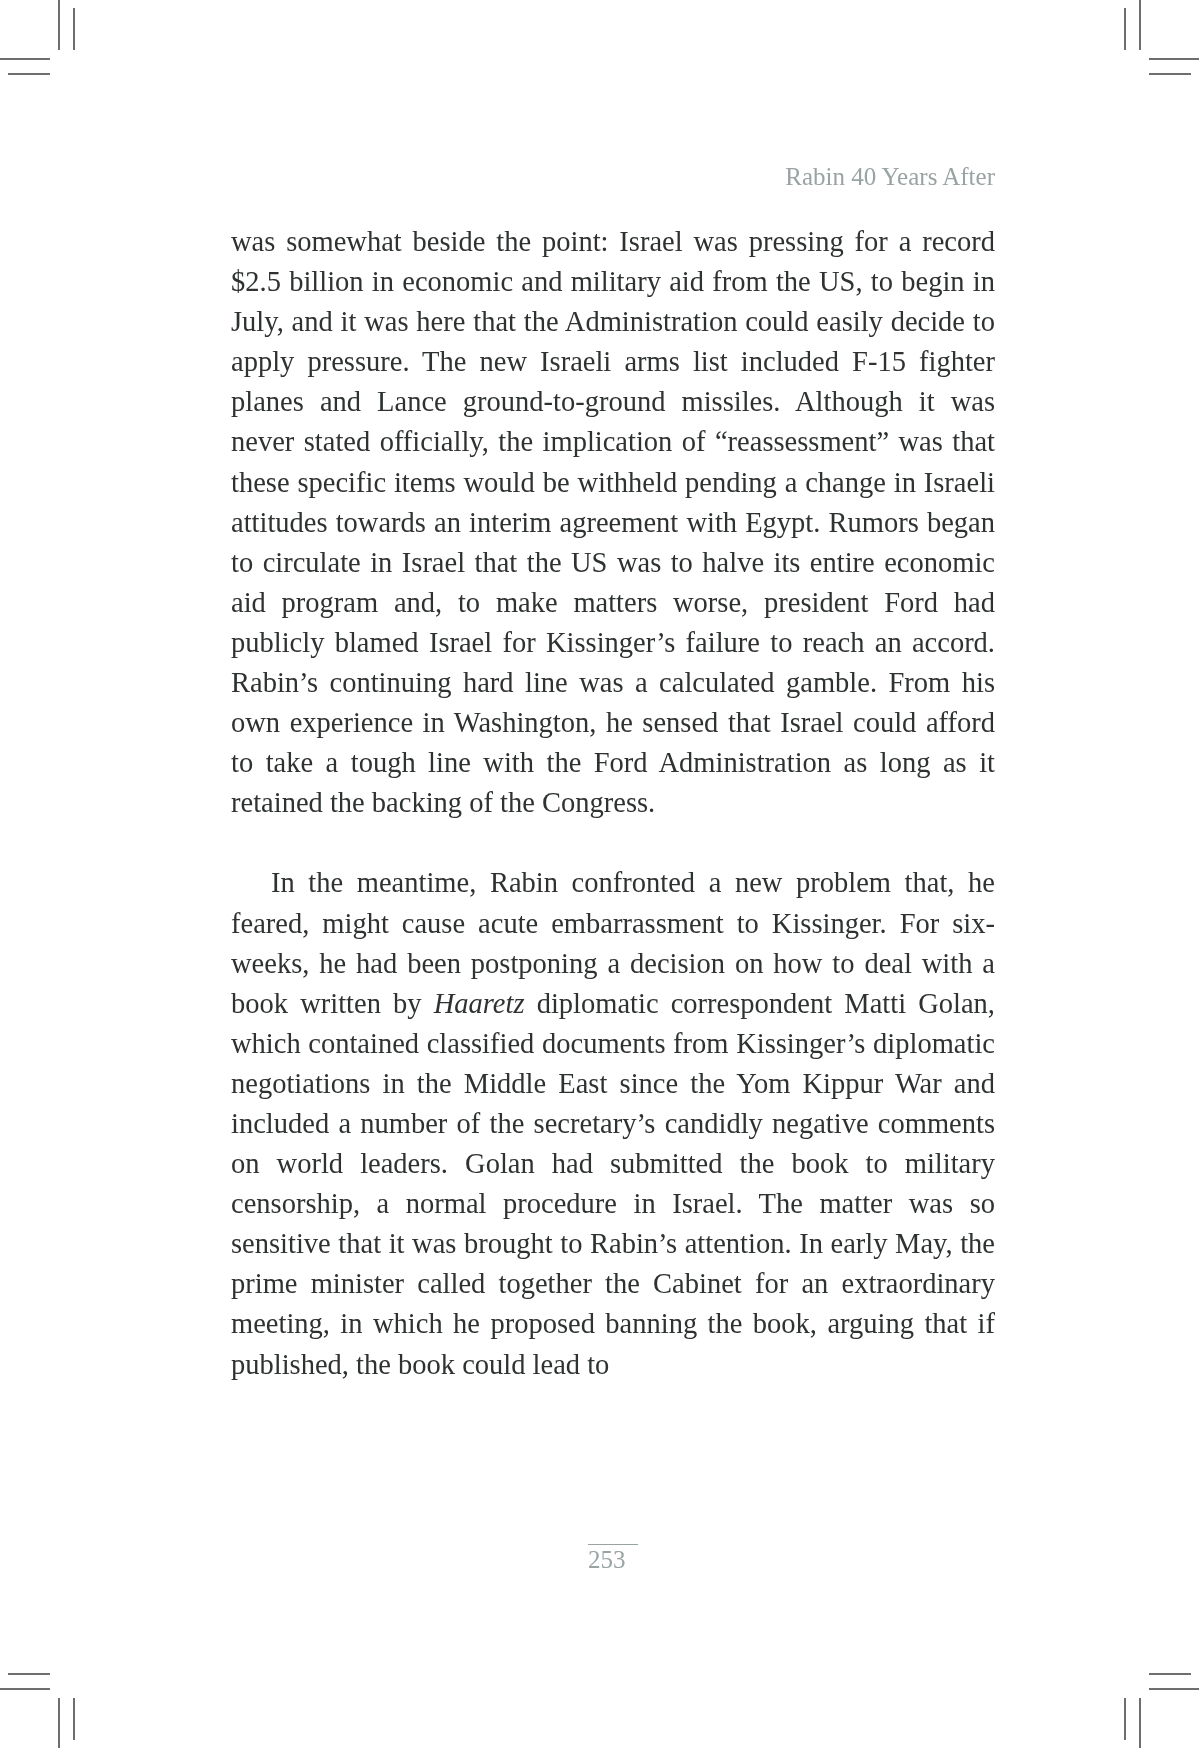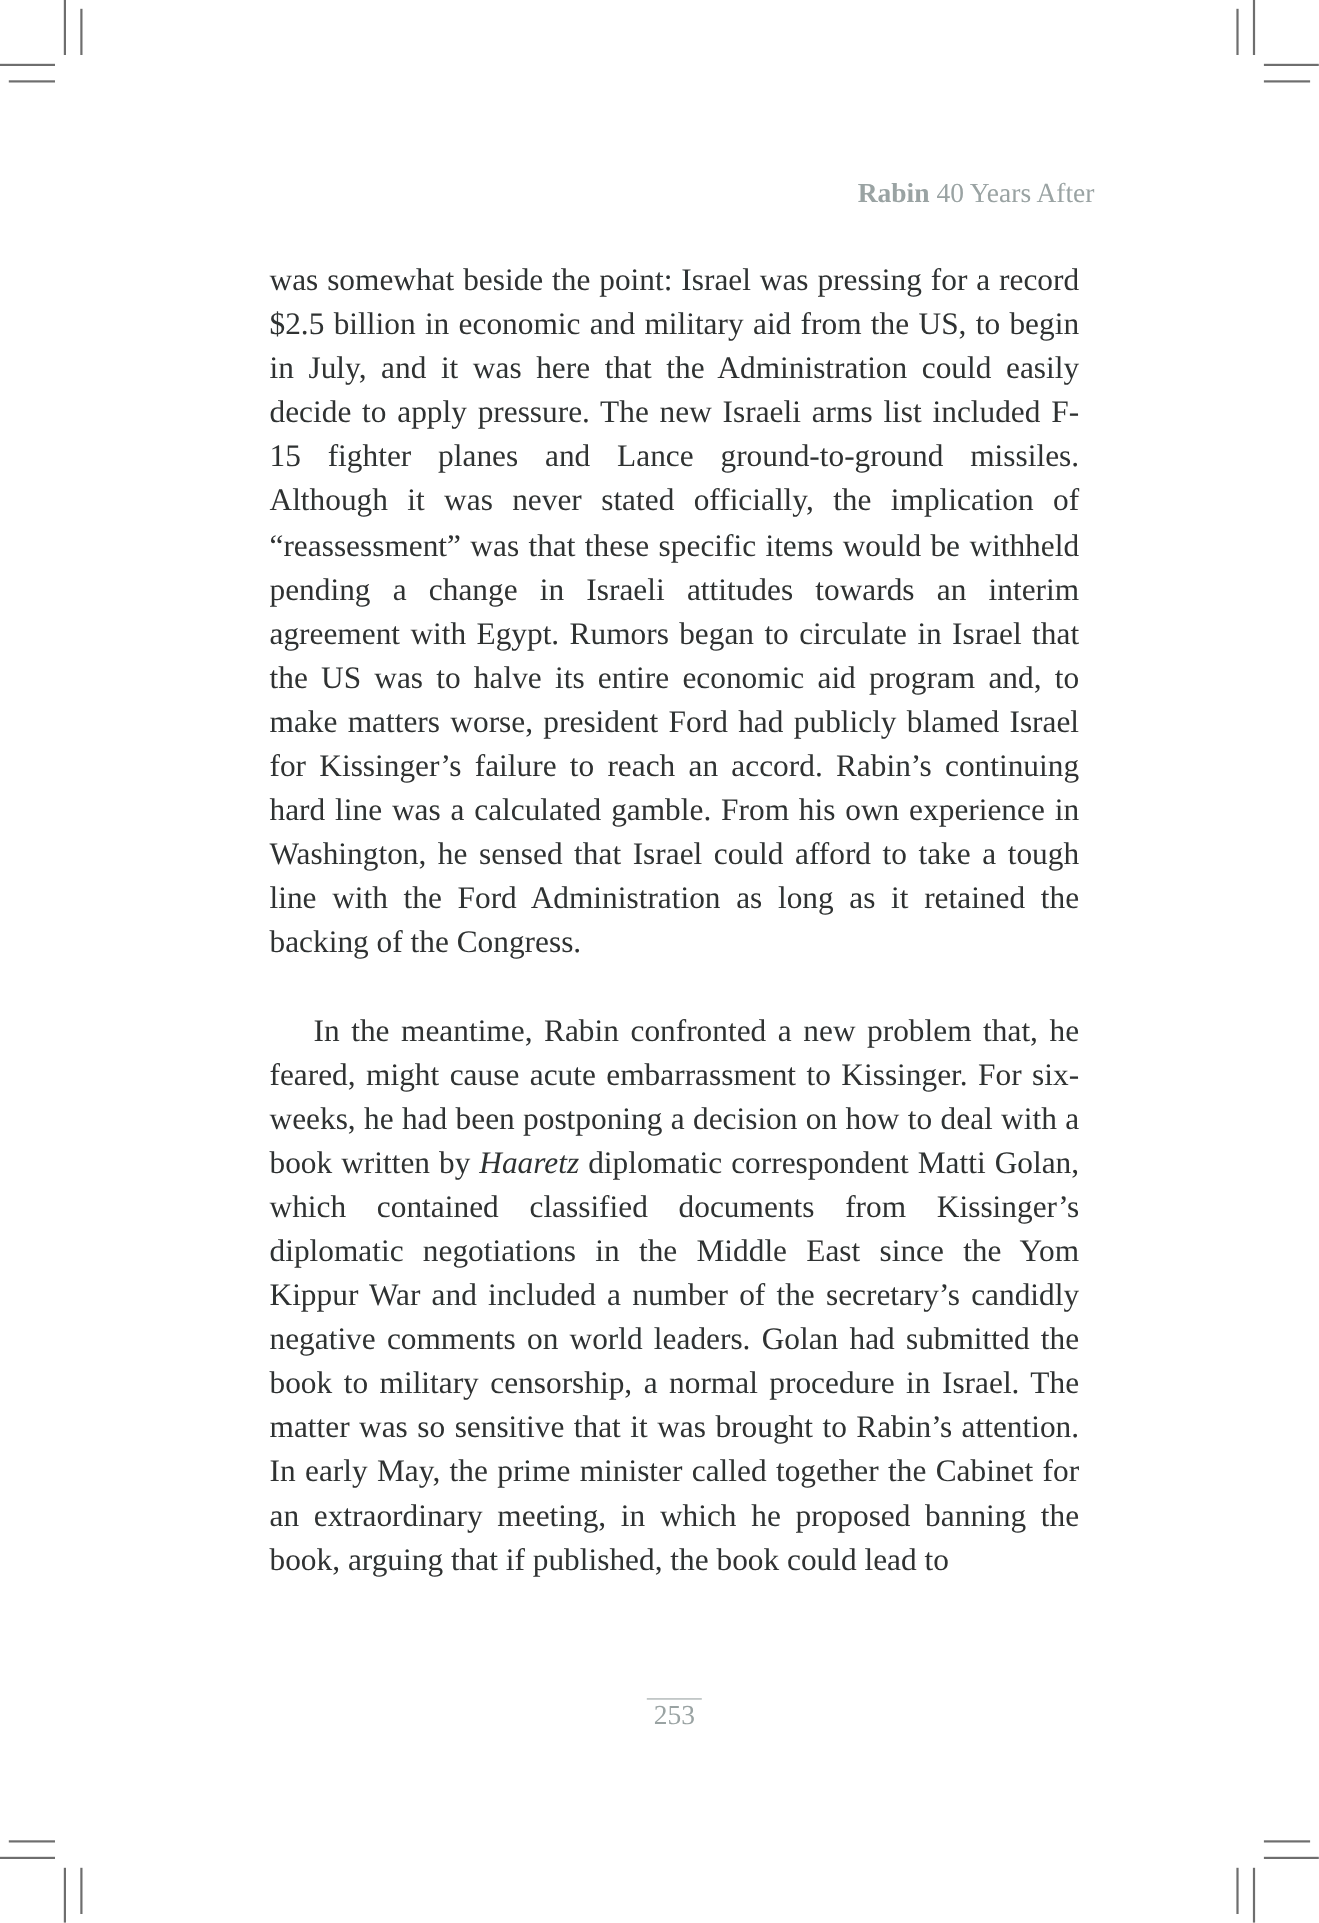--- a/index.html
+++ b/index.html
@@ -3,31 +3,31 @@
 <meta charset="utf-8">
 <style>
   html, body { margin: 0; padding: 0; background: #ffffff; }
   body { width: 1199px; height: 1748px; position: relative; overflow: hidden; }
   .crop { position: absolute; background: #6e6e6e; }
   .header {
     position: absolute; top: 163px; right: 204px;
     font-family: "Liberation Serif", serif; font-size: 25px; color: #9aa3a3;
     white-space: nowrap;
   }
-  .header .bold { font-weight: bold; }
+  .header .bold { font-weight: normal; }
   .body-text {
     position: absolute; left: 231px; top: 222px; width: 764px;
     font-family: "Liberation Serif", serif; font-size: 28.5px; line-height: 40.1px;
     color: #2f3232; text-align: justify;
   }
-  .para { margin: 14px; }
+  .para { margin: 0; }
   .para + .para { margin-top: 40px; }
   .para.indent { text-indent: 40px; }
   .page-num {
-    position: absolute; top: 1544px; left: 588px; width: 50px; text-align: center;
+    position: absolute; top: 1544px; left: 588px; width: 50px; text-align: left;
     font-family: "Liberation Serif", serif; font-size: 25px; color: #9aa3a3;
     border-top: 1.5px solid #9aa3a3; padding-top: 0px; line-height: 30px;
   }
 </style>
 </head>
 <body>
 
 <div class="crop" style="left:58px; top:0; width:2px; height:50px;"></div>
 <div class="crop" style="left:73px; top:8px; width:2px; height:42px;"></div>
 <div class="crop" style="left:0; top:58px; width:50px; height:2px;"></div>

